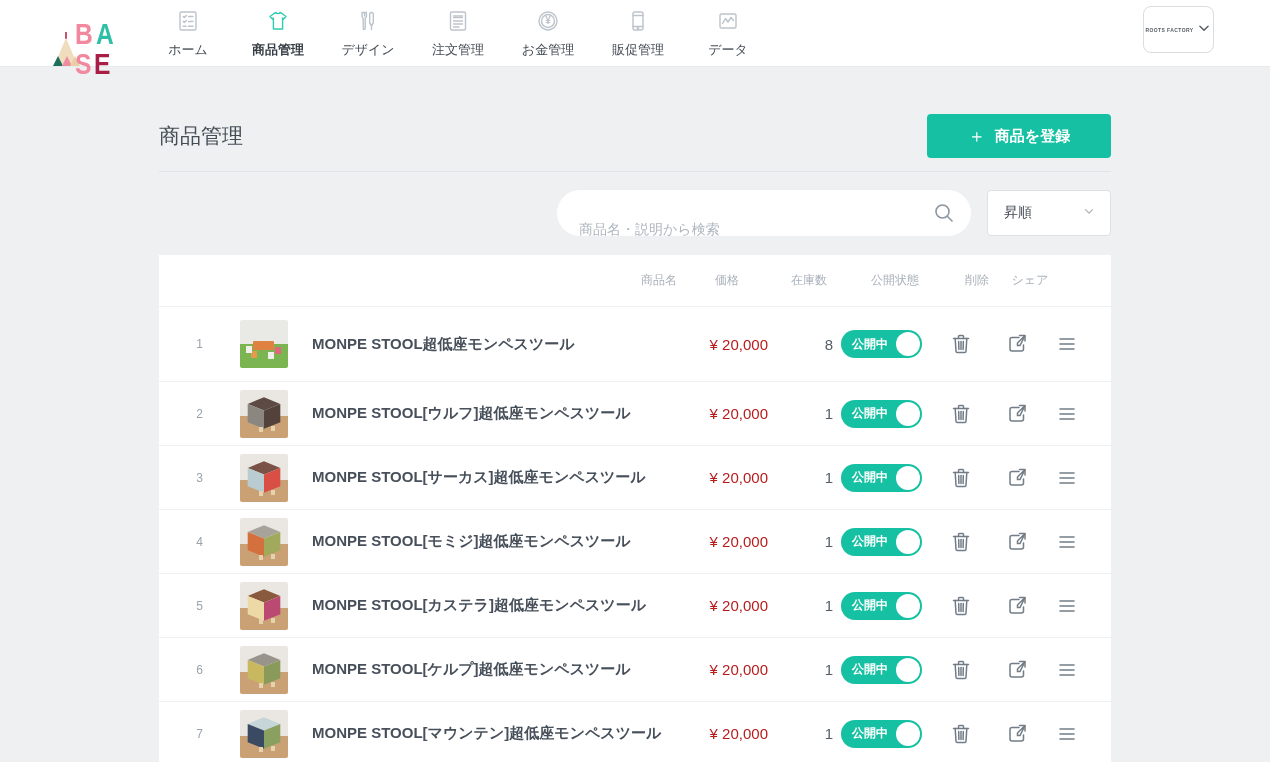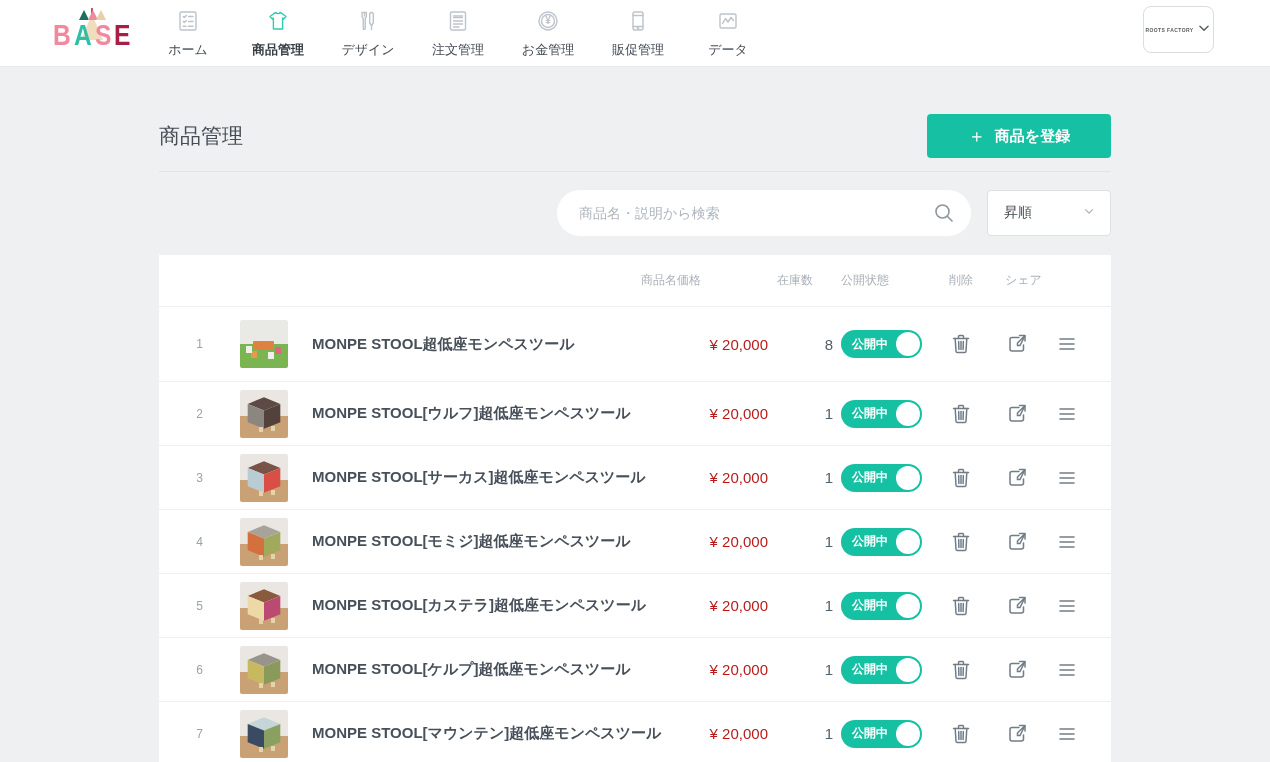--- a/index.html
+++ b/index.html
@@ -6,21 +6,21 @@
   html,body { width:1270px; height:762px; overflow:hidden; }
   body {
     font-family:"Liberation Sans","DejaVu Sans",sans-serif;
     background:#eef0f2; color:#434b54;
   }
   
   .topbar {
     position:relative; height:67px; background:#ffffff;
     border-bottom:1px solid #e7eaec;
   }
-  .logo { position:absolute; left:53px; top:8px; width:80px; height:42px; display:flex; align-items:center;flex-direction:column; }
+  .logo { position:absolute; left:53px; top:28px; width:80px; height:42px; display:flex; align-items:center; }
   .tent { position:relative; width:26px; height:34px; margin-right:3px; }
   .tent .big  { position:absolute; left:2px; top:6px; width:0; height:0;
     border-left:11px solid transparent; border-right:11px solid transparent; border-bottom:26px solid #f0ddbd; }
   .tent .ant  { position:absolute; left:12px; top:0; width:2px; height:7px; background:#c2566e; }
   .tent .s1 { position:absolute; left:0px;  bottom:0; width:0; height:0;
     border-left:5px solid transparent; border-right:5px solid transparent; border-bottom:10px solid #1d6f5c; }
   .tent .s2 { position:absolute; left:9px; bottom:0; width:0; height:0;
     border-left:5px solid transparent; border-right:5px solid transparent; border-bottom:10px solid #ef8ba0; }
   .tent .s3 { position:absolute; left:17px; bottom:0; width:0; height:0;
     border-left:5px solid transparent; border-right:5px solid transparent; border-bottom:10px solid #e8cfa4; }
@@ -54,41 +54,41 @@
   }
   .btn-add .plus { font-size:18px; font-weight:normal; line-height:1; }
   .head-divider { margin-top:13px; border-bottom:1px solid #e2e5e7; }
 
   .toolbar { margin-top:18px; display:flex; justify-content:flex-end; align-items:center; gap:16px; }
   .search {
     position:relative; width:414px; height:46px; background:#fff; border-radius:23px;
   }
   .search input {
     width:100%; height:100%; border:none; outline:none; background:transparent; border-radius:23px;
-    padding:0 48px 0 22px; font-size:14px; color:#434b54; font-family:inherit;
+    padding:0 48px 0 22px; font-size:14px; color:#434b54; font-family:inherit;margin-top:16px;
   }
   .search input::placeholder { color:#aeb6be; }
   .search .mag { position:absolute; right:16px; top:12px; width:22px; height:22px;
     stroke:#8d969e; fill:none; stroke-width:1.6; stroke-linecap:round; cursor:pointer; }
   .sort {
     width:124px; height:46px; background:#fff; border:1px solid #dde1e4; border-radius:4px;
     display:flex; align-items:center; justify-content:space-between; padding:0 14px 0 16px; cursor:pointer;
   }
   .sort .val { font-size:14px; color:#434b54; }
   .sort svg { width:14px; height:14px; stroke:#a8b0b8; fill:none; stroke-width:2; stroke-linecap:round; stroke-linejoin:round; }
 
   
   .table { margin-top:19px; background:#fff; }
   .grid-row {
     display:grid;
     grid-template-columns:81px 60px 1fr 100px 64px 108px 56px 50px 56px;
     align-items:center;
   }
   .thead { height:52px; border-bottom:1px solid #edeff1; }
-  .thead div { font-size:12px; color:#a9b1ba; text-align:left; }
+  .thead div { font-size:12px; color:#a9b1ba; text-align:center; }
   .thead .h-name { text-align:right; }
   .trow { height:64px; border-bottom:1px solid #edeff1; }
   .trow.first { height:75px; }
   .c-num { font-size:12px; color:#9aa2ab; text-align:center; }
   .c-price { font-size:15px; color:#b91c1c; text-align:right; padding-right:9px; }
   .c-stock { font-size:15px; color:#555e67; text-align:right; padding-right:8px; }
   .c-name { font-size:15px; font-weight:bold; color:#47505a; padding-left:12px;
     white-space:nowrap; overflow:hidden; }
   .c-status, .c-ico { display:flex; justify-content:flex-start; }
   .toggle {

